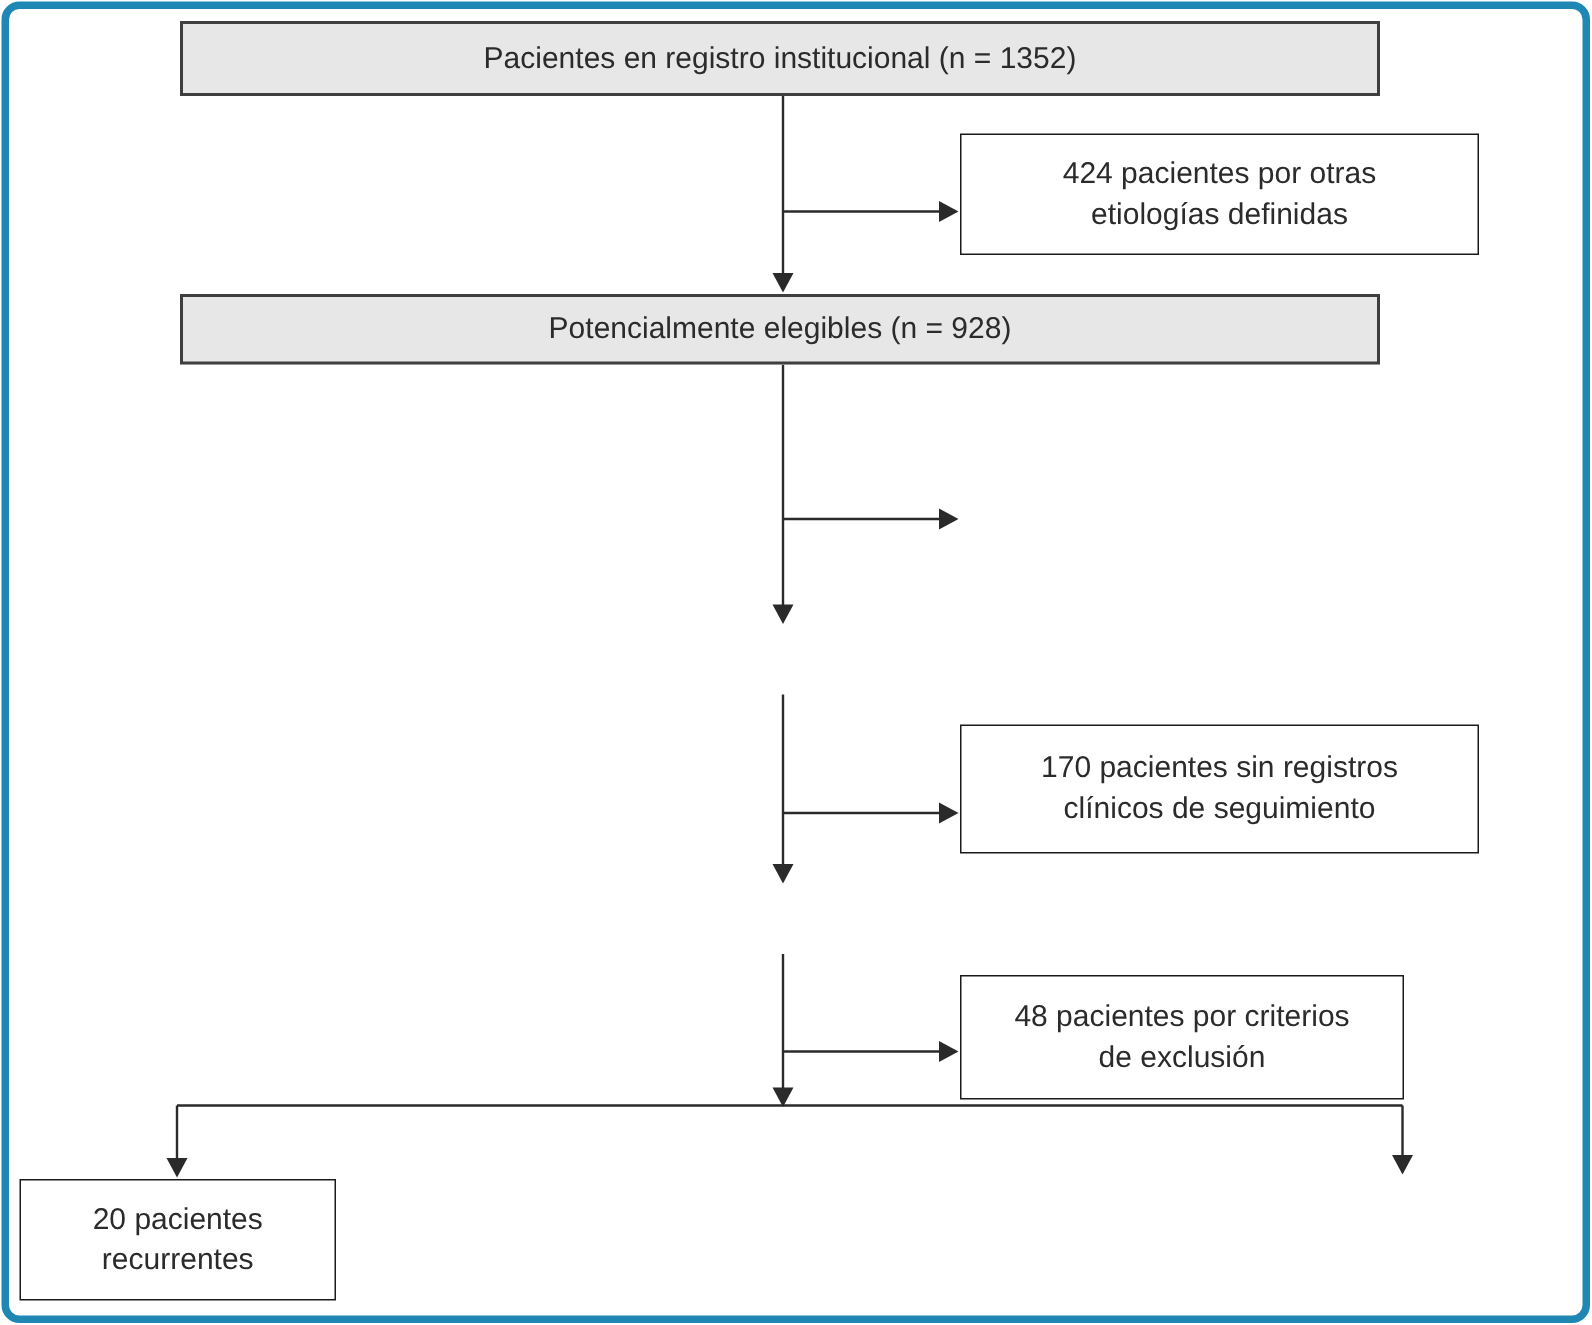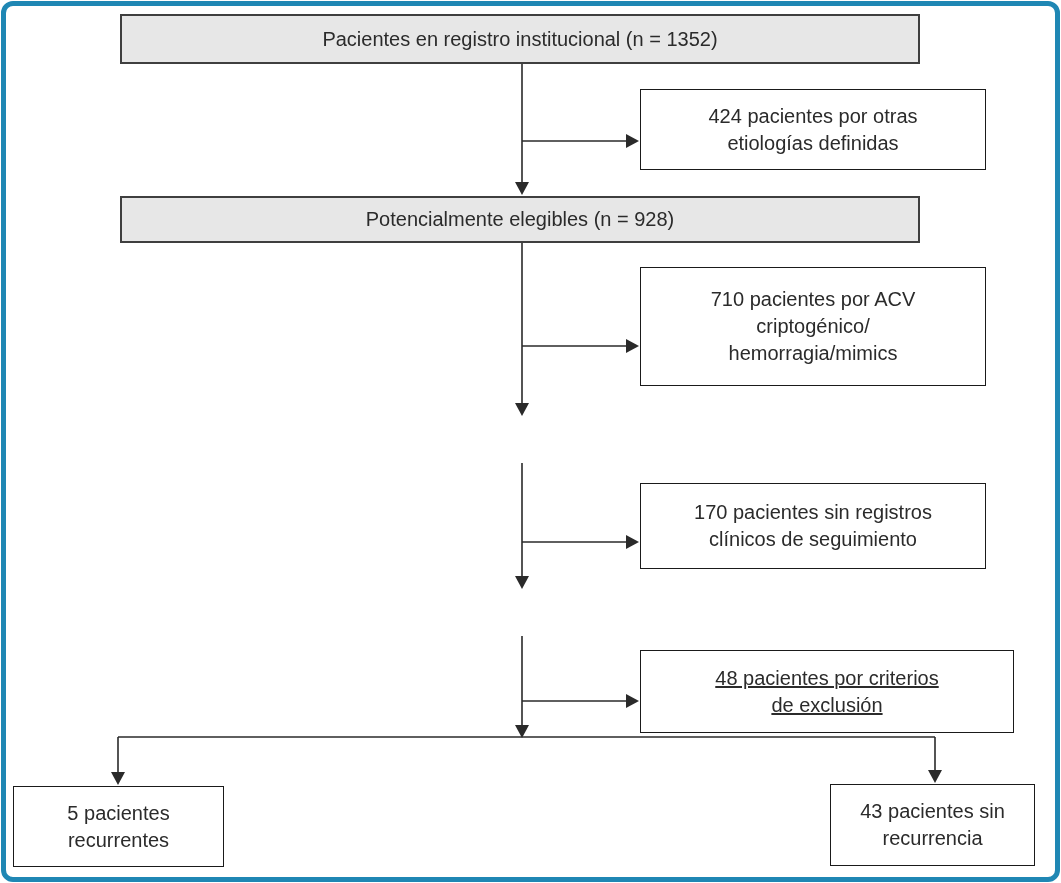--- a/index.html
+++ b/index.html
@@ -120,41 +120,32 @@
     <span>Potencialmente elegibles (n = 928)</span>
   </div>
 
 
 
   <div class="box box-side" style="left:640px;top:89px;width:346px;height:81px;">
     <span>424 pacientes por otras
 etiologías definidas</span>
   </div>
 
-  <div class="box box-side" style="left:640px;top:267px;width:346px;height:119px;">
-    <span>710 pacientes por ACV
-criptogénico/
-hemorragia/mimics</span>
-  </div>
 
   <div class="box box-side" style="left:640px;top:483px;width:346px;height:86px;">
     <span>170 pacientes sin registros
 clínicos de seguimiento</span>
   </div>
 
-  <div class="box box-side" style="left:640px;top:650px;width:374px;height:83px;text-decoration:underline;">
+  <div class="box box-side" style="left:640px;top:650px;width:296px;height:83px;">
     <span>48 pacientes por criterios
 de exclusión</span>
   </div>
 
   <div class="box box-side" style="left:13px;top:786px;width:211px;height:81px;">
-    <span>5 pacientes
+    <span>20 pacientes
 recurrentes</span>
   </div>
 
-  <div class="box box-side" style="left:830px;top:784px;width:205px;height:82px;">
-    <span>43 pacientes sin
-recurrencia</span>
-  </div>
 
   <div class="frame"></div>
 
 </div>
 
 </body></html>

